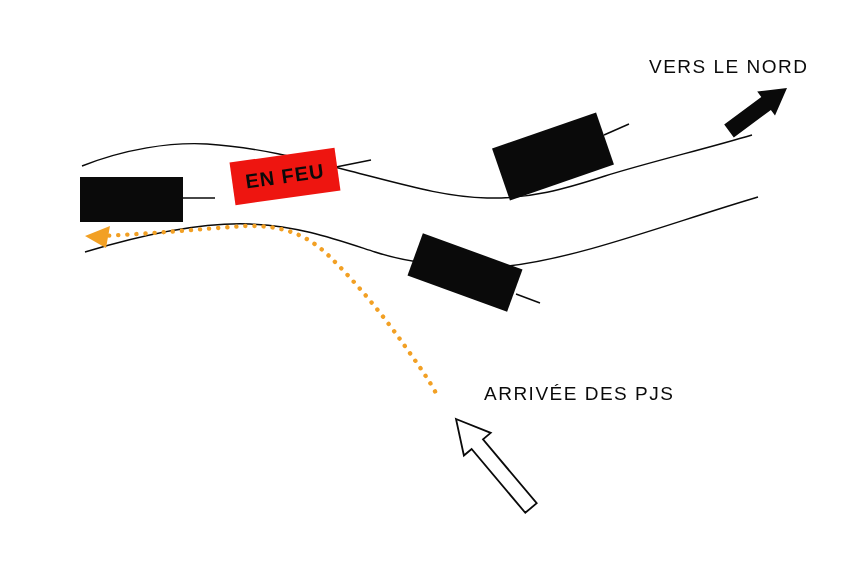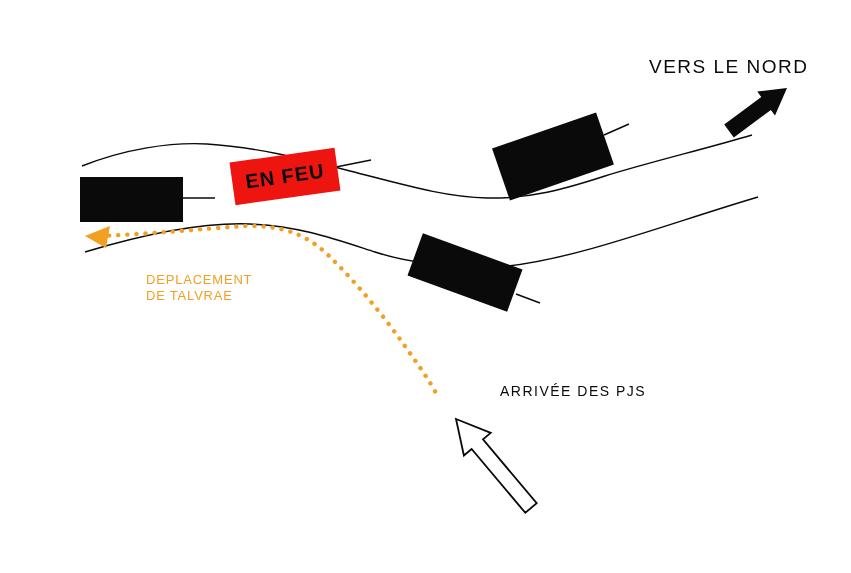--- a/index.html
+++ b/index.html
@@ -25,21 +25,21 @@
                  display: flex; align-items: center; justify-content: center; }
   .bldg--mid   { left: 412px; top: 250px; width: 106px; height: 45px; transform: rotate(20deg); }
   .bldg--ne    { left: 498px; top: 129px; width: 110px; height: 55px; transform: rotate(-19deg); }
   .label {
     position: absolute;
     font-weight: 400;
     white-space: nowrap;
     color: #0a0a0a;
   }
   .label--north   { left: 649px; top: 56px;  font-size: 19px; letter-spacing: 1.5px; }
-  .label--arrival { left: 500px; top: 383px; font-size: 14px; letter-spacing: 1.5px; }
+  .label--arrival { left: 484px; top: 383px; font-size: 19px; letter-spacing: 1.5px; }
   .label--move    { left: 146px; top: 272px; font-size: 13px; line-height: 16px; letter-spacing: 0.8px; }
   .label--move span { display: block; }
   .fire-text {
     font-weight: 800;
     font-size: 20px;
     letter-spacing: 1px;
     color: #0a0a0a;
   }
 </style>
 </head>
@@ -75,20 +75,16 @@
   <div class="bldg bldg--ne" style="background-color: rgb(10, 10, 10);"></div>
 
   <div class="bldg bldg--mid" style="background-color: rgb(10, 10, 10);"></div>
 
   <div class="bldg bldg--fire" style="background-color: rgb(238, 21, 16);">
     <span class="fire-text">EN FEU</span>
   </div>
 
   <div class="label label--north">VERS LE NORD</div>
 
-  <div class="label label--move" style="color: rgb(242, 160, 36);">
-    <span>DEPLACEMENT</span>
-    <span>DE TALVRAE</span>
-  </div>
 
   <div class="label label--arrival">ARRIVÉE DES PJS</div>
 
 </div>
 
 </body></html>

